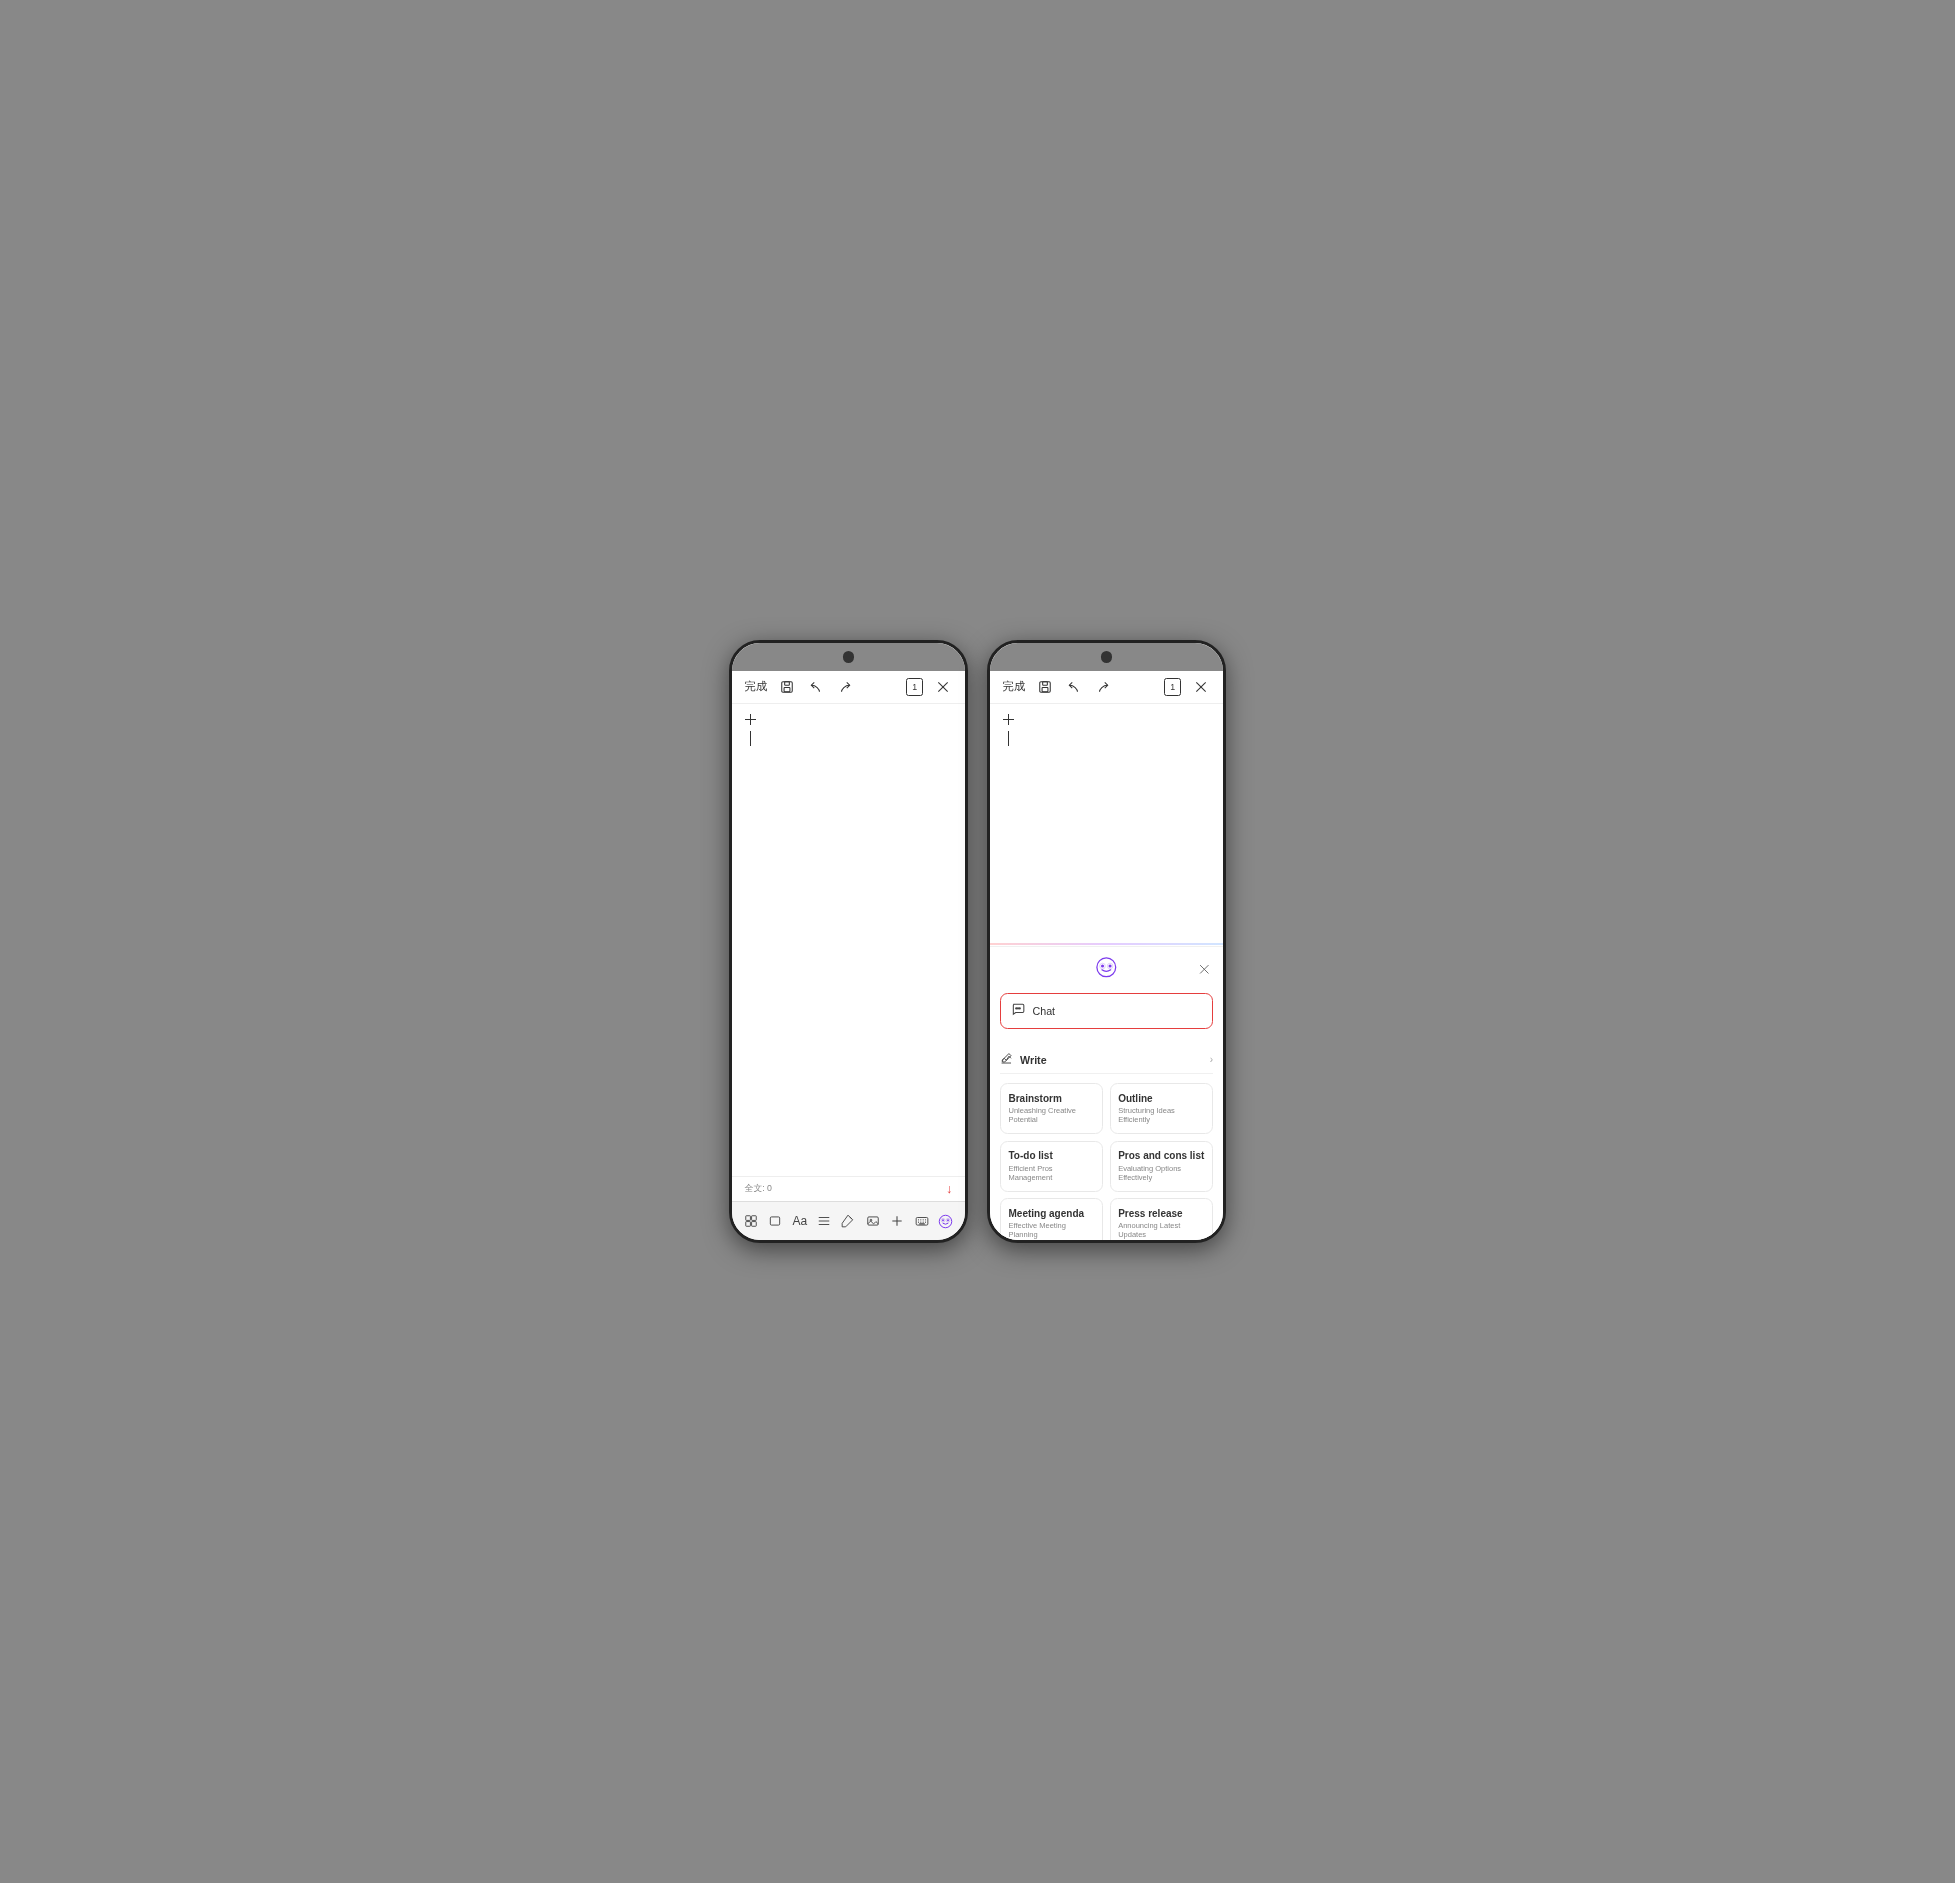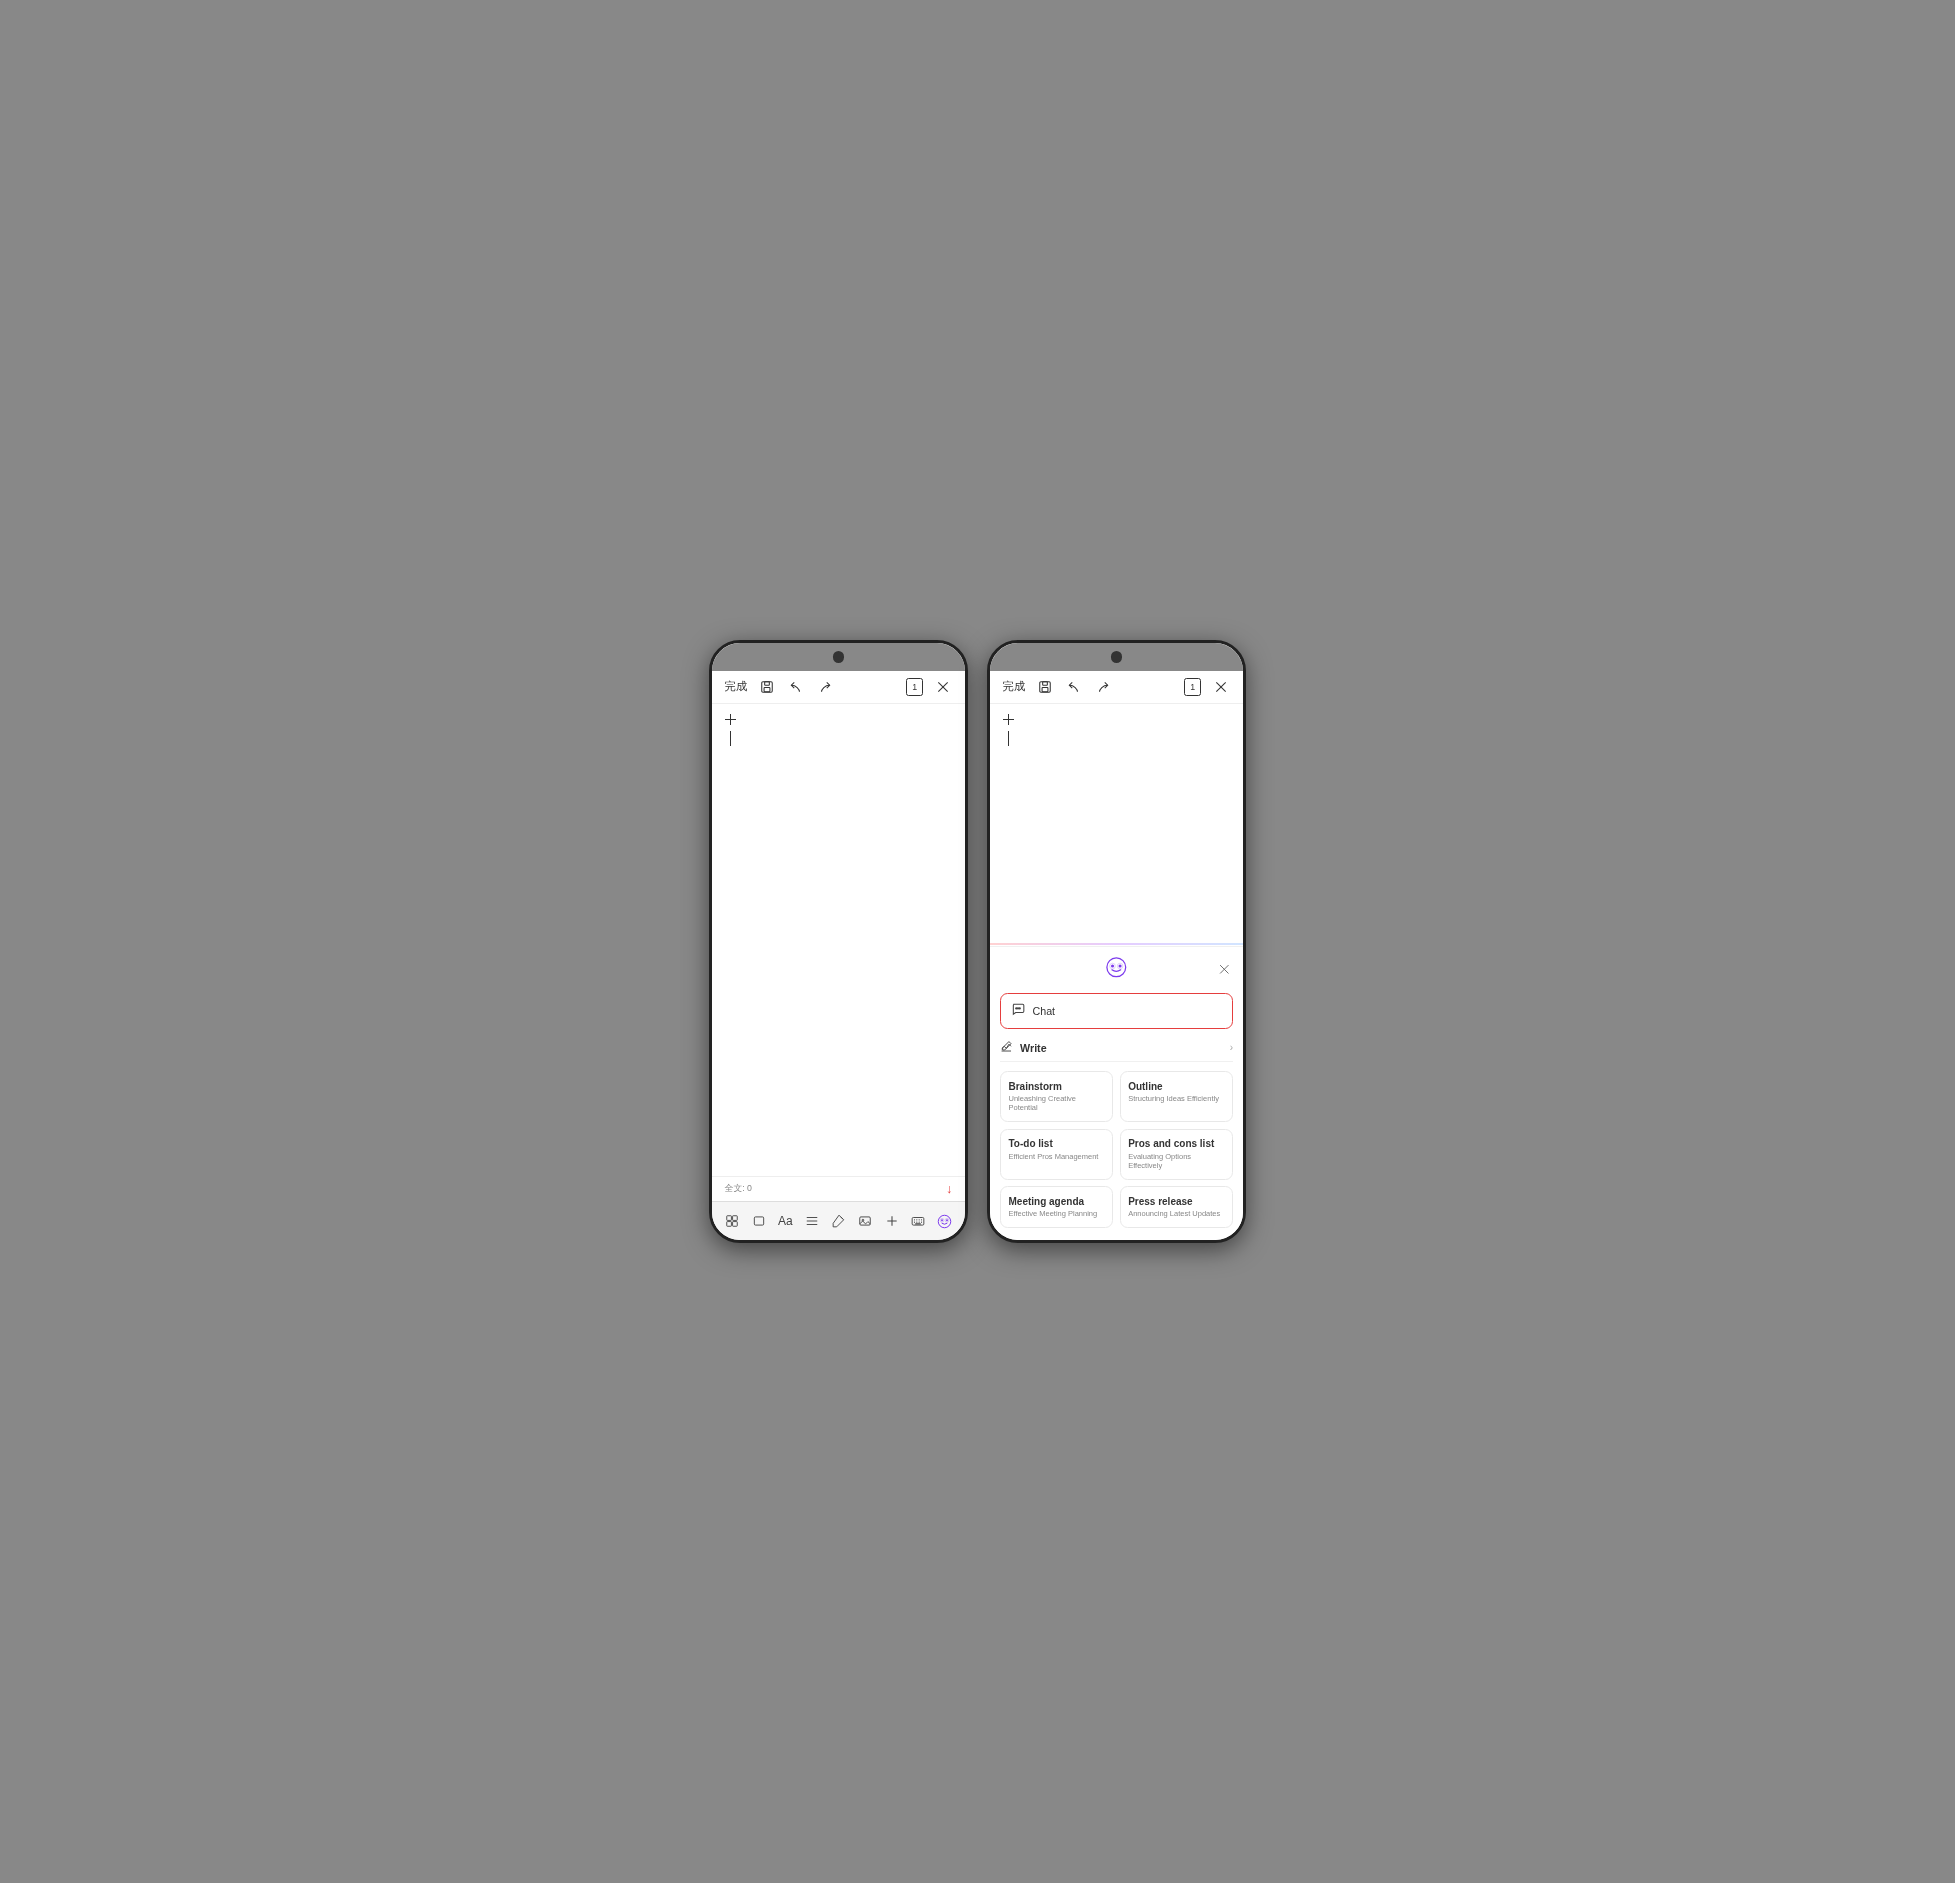--- a/index.html
+++ b/index.html
@@ -13,21 +13,21 @@
       font-family: -apple-system, BlinkMacSystemFont, 'PingFang SC', 'Helvetica Neue', sans-serif;
     }
 
     .screen-wrapper {
       display: flex;
       gap: 19px;
       padding: 12.6px;
     }
 
     .phone {
-      width: 259px;
+      width: 239px;
       height: 603px;
       background: #fff;
       border-radius: 31px;
       border: 3.8px solid #222;
       overflow: hidden;
       position: relative;
       display: flex;
       flex-direction: column;
       box-shadow: 0 6.3px 25px rgba(0,0,0,0.5);
     }
@@ -218,21 +218,21 @@
     .ai-chat-btn {
       display: flex;
       align-items: center;
       gap: 7.5px;
       padding: 8.8px 10px;
       border: 1.3px solid #e53e3e;
       border-radius: 7.5px;
       background: #fff;
       cursor: pointer;
       width: 100%;
-      margin-bottom: 5px;
+      margin-bottom: 17px;
     }
 
     .ai-chat-btn-icon {
       font-size: 12.6px;
       color: #444;
     }
 
     .ai-chat-btn-label {
       font-size: 10.7px;
       font-weight: 500;

